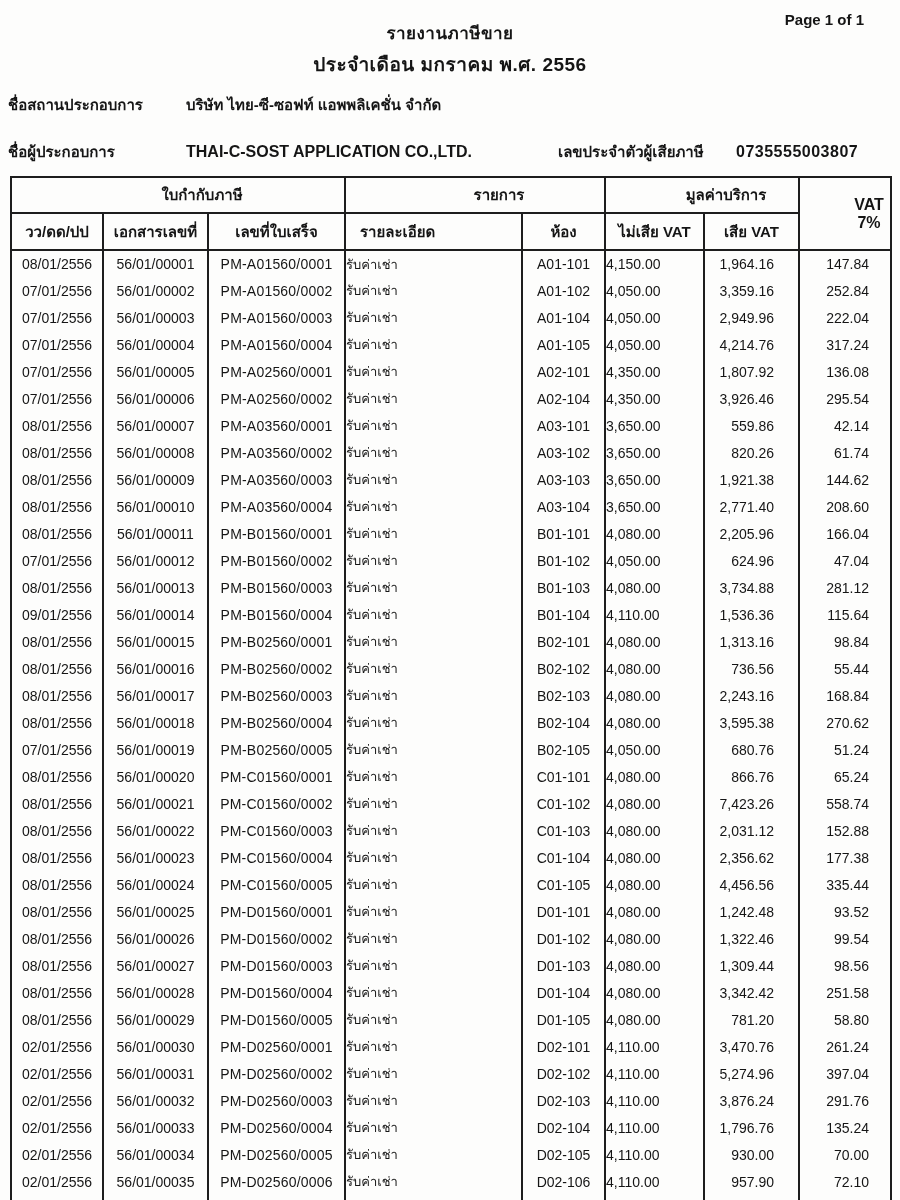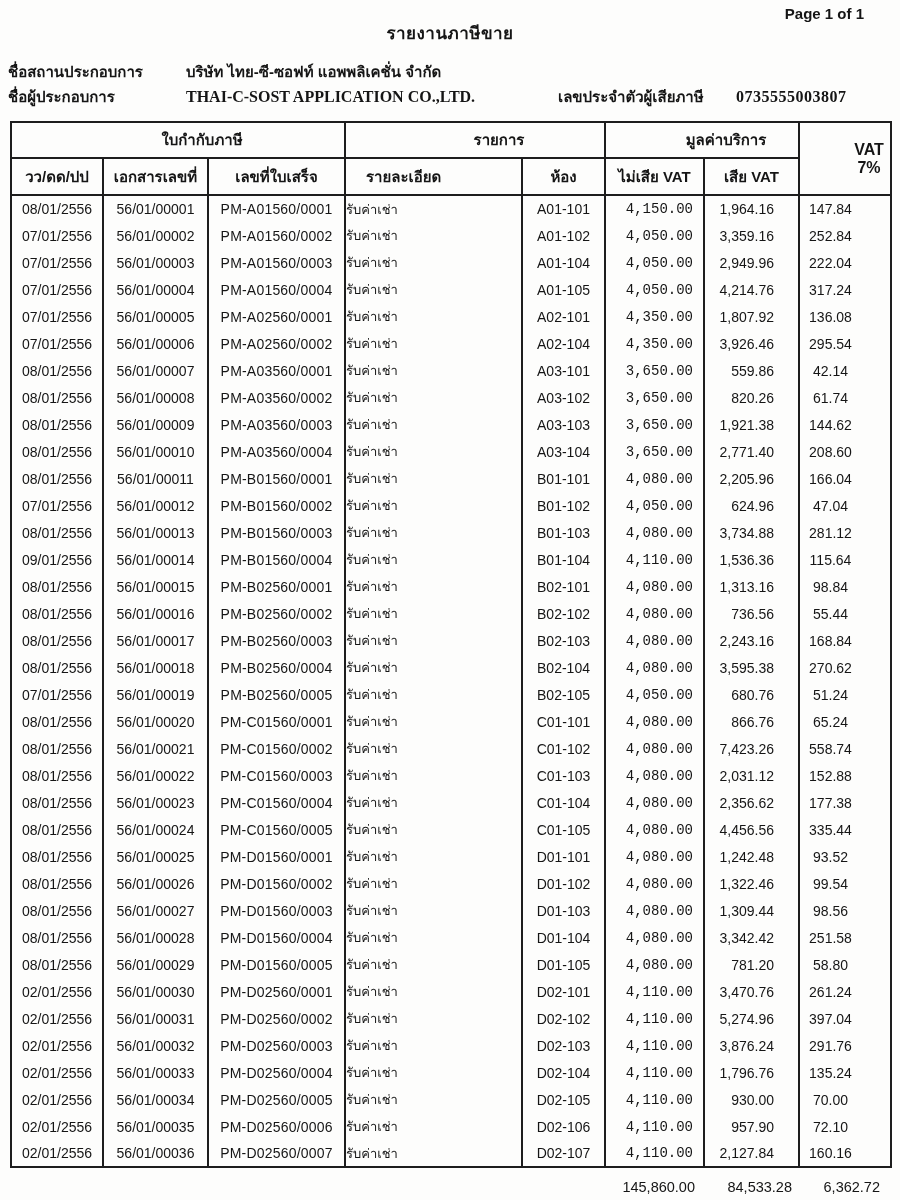--- a/index.html
+++ b/index.html
@@ -12,28 +12,28 @@
     margin: 0 auto;
     background: #fdfdfc;
     overflow: hidden;
   }
 
   
   .doc-header { position: relative; padding-top: 19px; text-align: center; }
   .title-line1 { font-size: 17px; font-weight: 600; letter-spacing: 0.5px; }
   .title-line2 { font-size: 19px; font-weight: 700; margin-top: 3px; letter-spacing: 0.5px; }
   .page-num {
-    position: absolute; top: 5px; right: 36px;
+    position: absolute; top: 11px; right: 36px;
     font-size: 15px; font-weight: 700; text-align: center;
   }
 
   
   .info-block { margin: 14px 0 0 8px; }
   .info-row { display: flex; align-items: baseline; }
-  .info-row + .info-row { margin-top: 1px; font-family: Liberation Serif, serif; }
+  .info-row + .info-row { margin-top: 23px; }
   .info-label { width: 178px; font-size: 15px; font-weight: 600; }
   .info-value-thai { font-size: 15px; font-weight: 700; }
   .info-value-en { width: 372px; font-size: 16px; font-weight: 700; }
   .tax-label { width: 178px; font-size: 15px; font-weight: 600; }
   .tax-value { font-size: 16px; font-weight: 700; letter-spacing: 0.5px; }
 
   
   .report-table {
     margin: 12px 0 0 10px;
     width: 880px;
@@ -51,61 +51,62 @@
 
   .report-table thead th {
     border: 2px solid #1d1d1d;
     font-size: 15px;
     font-weight: 600;
     text-align: center;
     vertical-align: middle;
   }
   .report-table thead tr.group-row th { height: 36px; padding-left: 48px; }
   .report-table thead tr.sub-row th { height: 37px; }
-  .report-table thead th.h-detail { text-align: left; padding-left: 20px; }
+  .report-table thead th.h-detail { text-align: left; padding-left: 14px; }
   .report-table thead th.h-vat7 { font-size: 16px; font-weight: 700; }
 
   .report-table tbody td {
     border-left: 2px solid #1d1d1d;
     border-right: 2px solid #1d1d1d;
     height: 27px;
     font-size: 14px;
     vertical-align: middle;
     white-space: nowrap;
     overflow: hidden;
   }
   .report-table tbody tr:last-child td { border-bottom: 2px solid #1d1d1d; }
   .report-table td.c0 { text-align: center; margin-left: 44px; }
   .report-table td.c1 { text-align: center; }
   .report-table td.c2 { text-align: center; letter-spacing: 0.2px; }
   .report-table td.c3 { text-align: left; font-size: 13px; }
   .report-table td.c4 { text-align: center; }
-  .report-table td.c5 { text-align: right; padding-right: 10px; font-family: Liberation Mono, monospace; }
+  .report-table td.c5 { text-align: left; padding-right: 10px; }
   .report-table td.c6 { text-align: right; padding-right: 24px; }
-  .report-table td.c7 { text-align: center; padding-right: 29px; }
+  .report-table td.c7 { text-align: right; padding-right: 21px; }
 
   
   .totals-table {
     margin: 4px 0 0 10px;
     width: 880px;
     border-collapse: collapse;
     table-layout: fixed;
   }
   .totals-table td { height: 30px; font-size: 14.5px; vertical-align: middle; white-space: nowrap; }
   .totals-table td.t5 { text-align: right; padding-right: 8px; }
   .totals-table td.t6 { text-align: right; padding-right: 6px; }
   .totals-table td.t7 { text-align: right; padding-right: 10px; }
 </style>
 </head>
 <body>
 
 <div class="page">
 
   <div class="doc-header">
     <div class="title-line1">รายงานภาษีขาย</div>
+    <div class="title-line2">ประจำเดือน  มกราคม  พ.ศ. 2556</div>
     <div class="page-num">Page 1 of 1</div>
   </div>
 
   <div class="info-block">
     <div class="info-row">
       <span class="info-label">ชื่อสถานประกอบการ</span>
       <span class="info-value-thai">บริษัท ไทย-ซี-ซอฟท์ แอพพลิเคชั่น จำกัด</span>
     </div>
     <div class="info-row">
       <span class="info-label">ชื่อผู้ประกอบการ</span>

